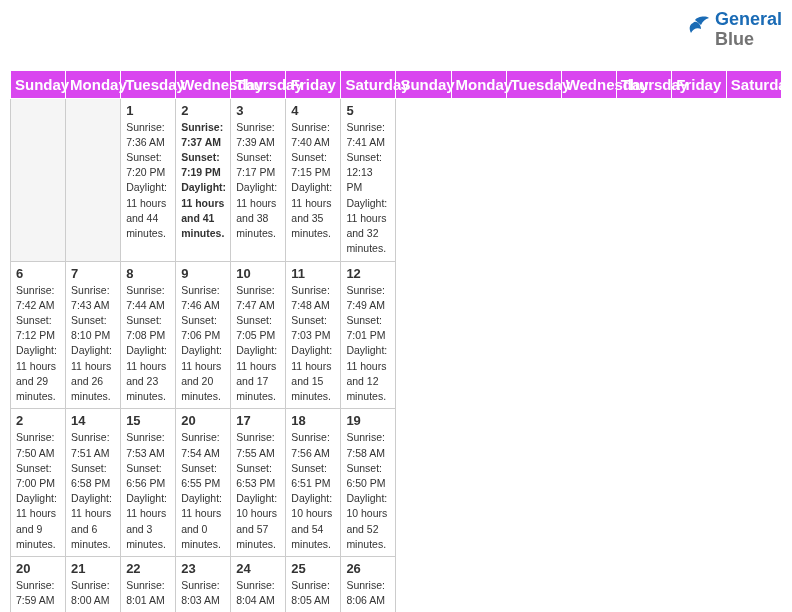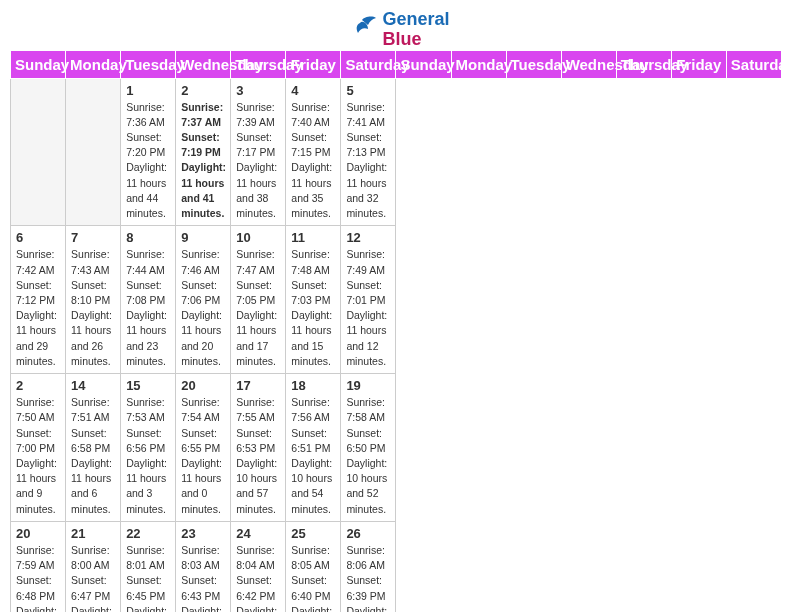--- a/index.html
+++ b/index.html
@@ -5,23 +5,23 @@
     * { box-sizing: border-box; margin: 0; padding: 0; }
     body {
       font-family: Arial, sans-serif;
       background: #fff;
       width: 792px;
       min-height: 612px;
       padding: 10px;
     }
     .header {
       display: flex;
-      justify-content: center;
+      justify-content: flex-end;
       align-items: flex-start;
-      margin-bottom: 0;
+      margin-bottom: 20px;
     }
     .logo {
       display: flex;
       align-items: center;
       gap: 4px;
     }
     .logo-text {
       font-size: 18px;
       font-weight: bold;
       color: #333;
@@ -85,21 +85,21 @@
 <body>
 
 <div class="header">
   <div class="logo">
     <svg class="logo-bird" viewBox="0 0 36 30">
       <path d="M20 5 C22 2, 30 0, 34 3 C30 4, 28 6, 26 10 C24 8, 22 7, 20 5Z" fill="#1a6bb5"></path>
       <path d="M18 8 C20 5, 26 8, 26 14 C22 12, 18 14, 16 18 C14 14, 14 10, 18 8Z" fill="#1a6bb5"></path>
     </svg>
     <div class="logo-text">
       <div><span>General</span></div>
-      <div><span style="color:#be185d">Blue</span></div>
+      <div><span style="color:#737373">Blue</span></div>
     </div>
   </div>
   <div class="title-block">
     <div class="month-title"></div>
     <div class="subtitle"></div>
   </div>
 </div>
 
 <table>
   <thead>
@@ -144,21 +144,21 @@
         </td>
         <td>
           <span class="day-num">4</span>
           <div class="cell-info" style="white-space: pre-line;">Sunrise: 7:40 AM
 Sunset: 7:15 PM
 Daylight: 11 hours and 35 minutes.</div>
         </td>
         <td>
           <span class="day-num">5</span>
           <div class="cell-info" style="white-space: pre-line;">Sunrise: 7:41 AM
-Sunset: 7:13 PM
+Sunset: 12:13 PM
 Daylight: 11 hours and 32 minutes.</div>
         </td>
       </tr>
       <tr>
         <td>
           <span class="day-num">6</span>
           <div class="cell-info" style="white-space: pre-line;">Sunrise: 7:42 AM
 Sunset: 7:12 PM
 Daylight: 11 hours and 29 minutes.</div>
         </td>

